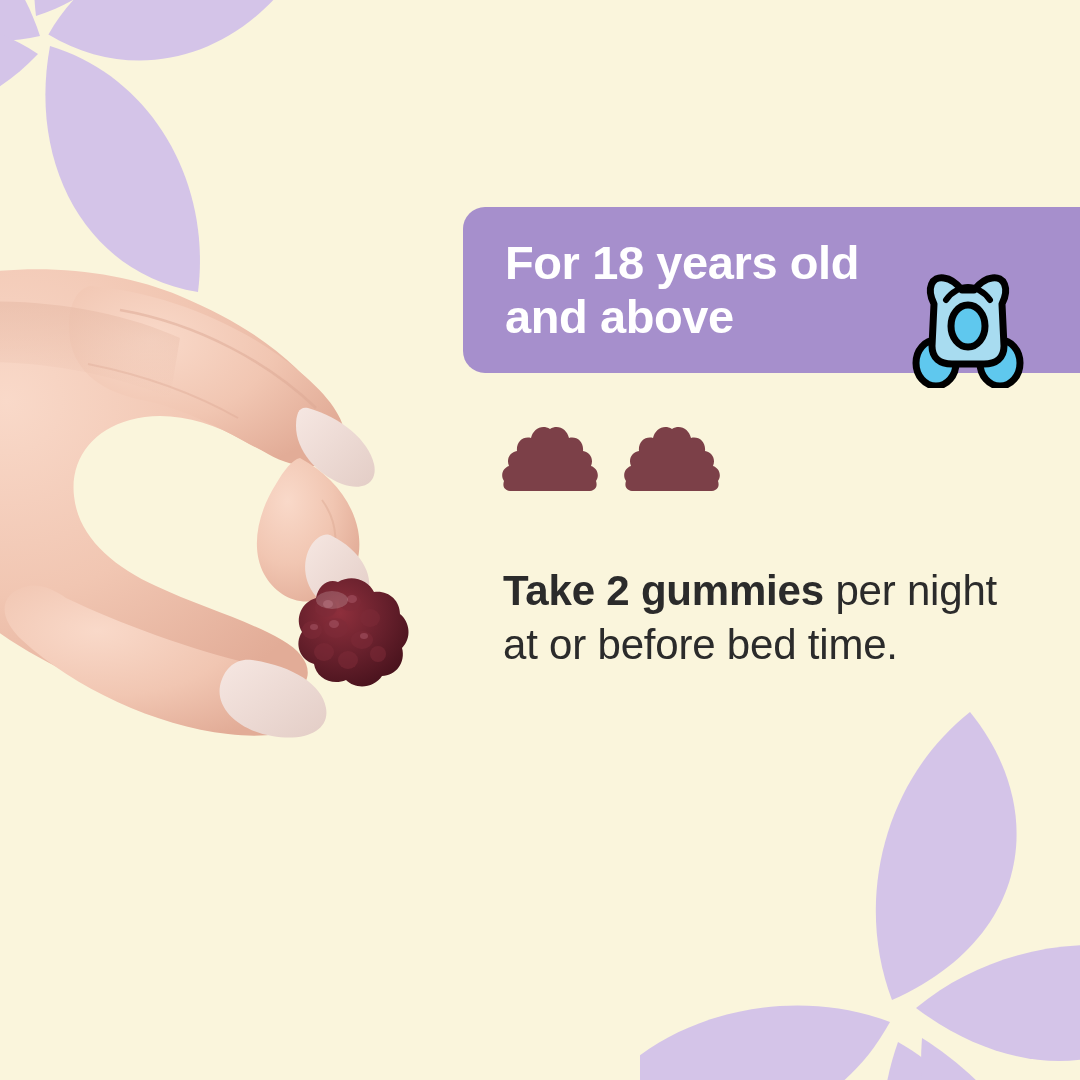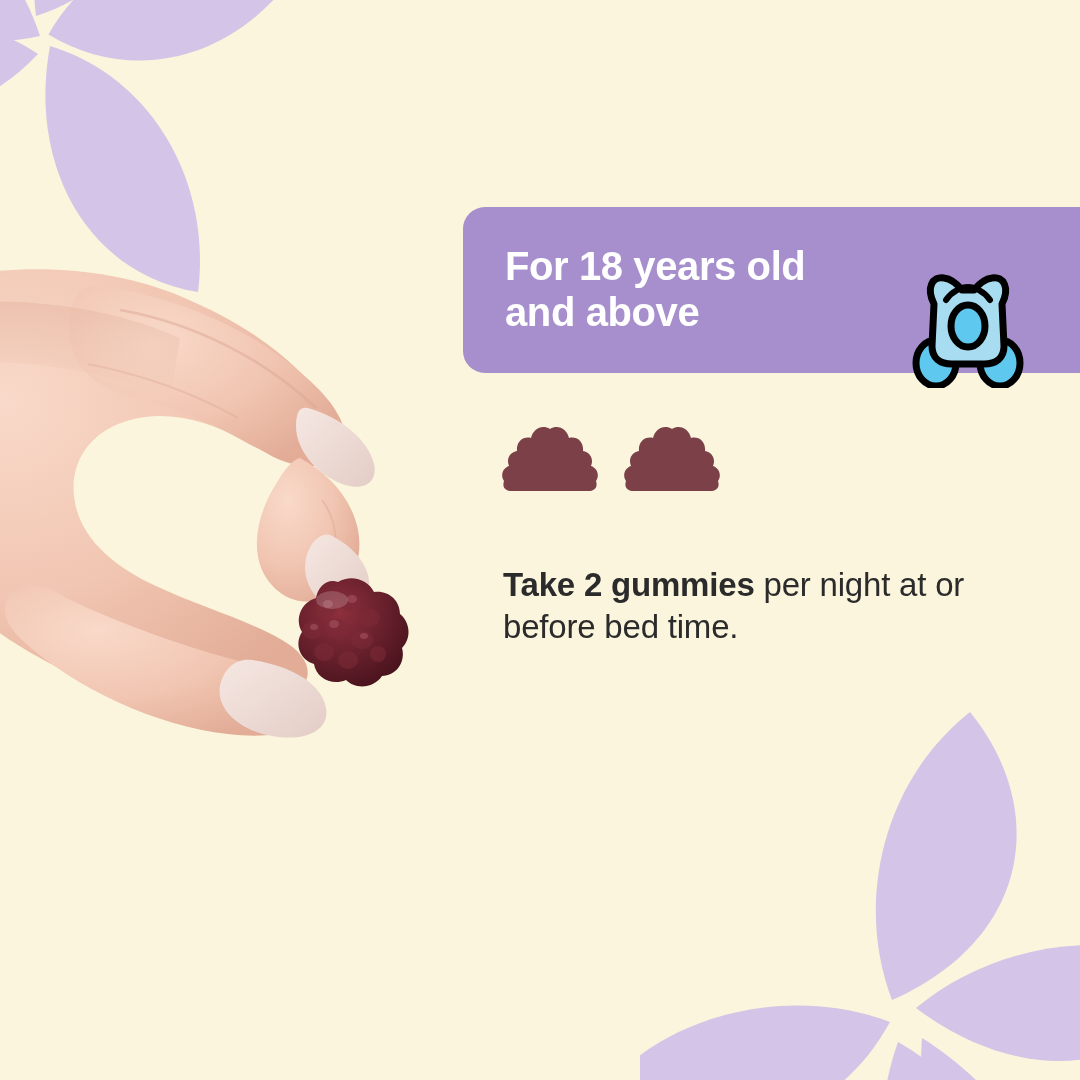--- a/index.html
+++ b/index.html
@@ -40,21 +40,21 @@
     width:calc(1080px - 463px + 30px);
     height:166px;
     background:#a68fcc;
     border-radius:22px 0 0 22px;
     display:flex;
     align-items:center;
     padding-left:42px;
   }
   #age-banner-text {
     color:#ffffff;
-    font-size:40px;
+    font-size:47px;
     font-weight:bold;
     line-height:1.14;
     letter-spacing:-0.4px;
     white-space:pre-line;
   }
 
   
   #gummy-bear-icon {
     position:absolute;
     left:912px; top:268px;
@@ -72,21 +72,21 @@
   }
   .gummy-glyph { width:96px; height:76px; }
   .gummy-glyph svg { width:100%; height:100%; display:block; }
 
   
   #dosage-text {
     position:absolute;
     left:503px; top:564px;
     width:530px;
     color:#2b2b2b;
-    font-size:33px;
+    font-size:42px;
     line-height:1.28;
     letter-spacing:-0.2px;
   }
   #dosage-text .em { font-weight:bold; }
 </style>
 </head>
 <body>
 
 <div id="stage">
 

